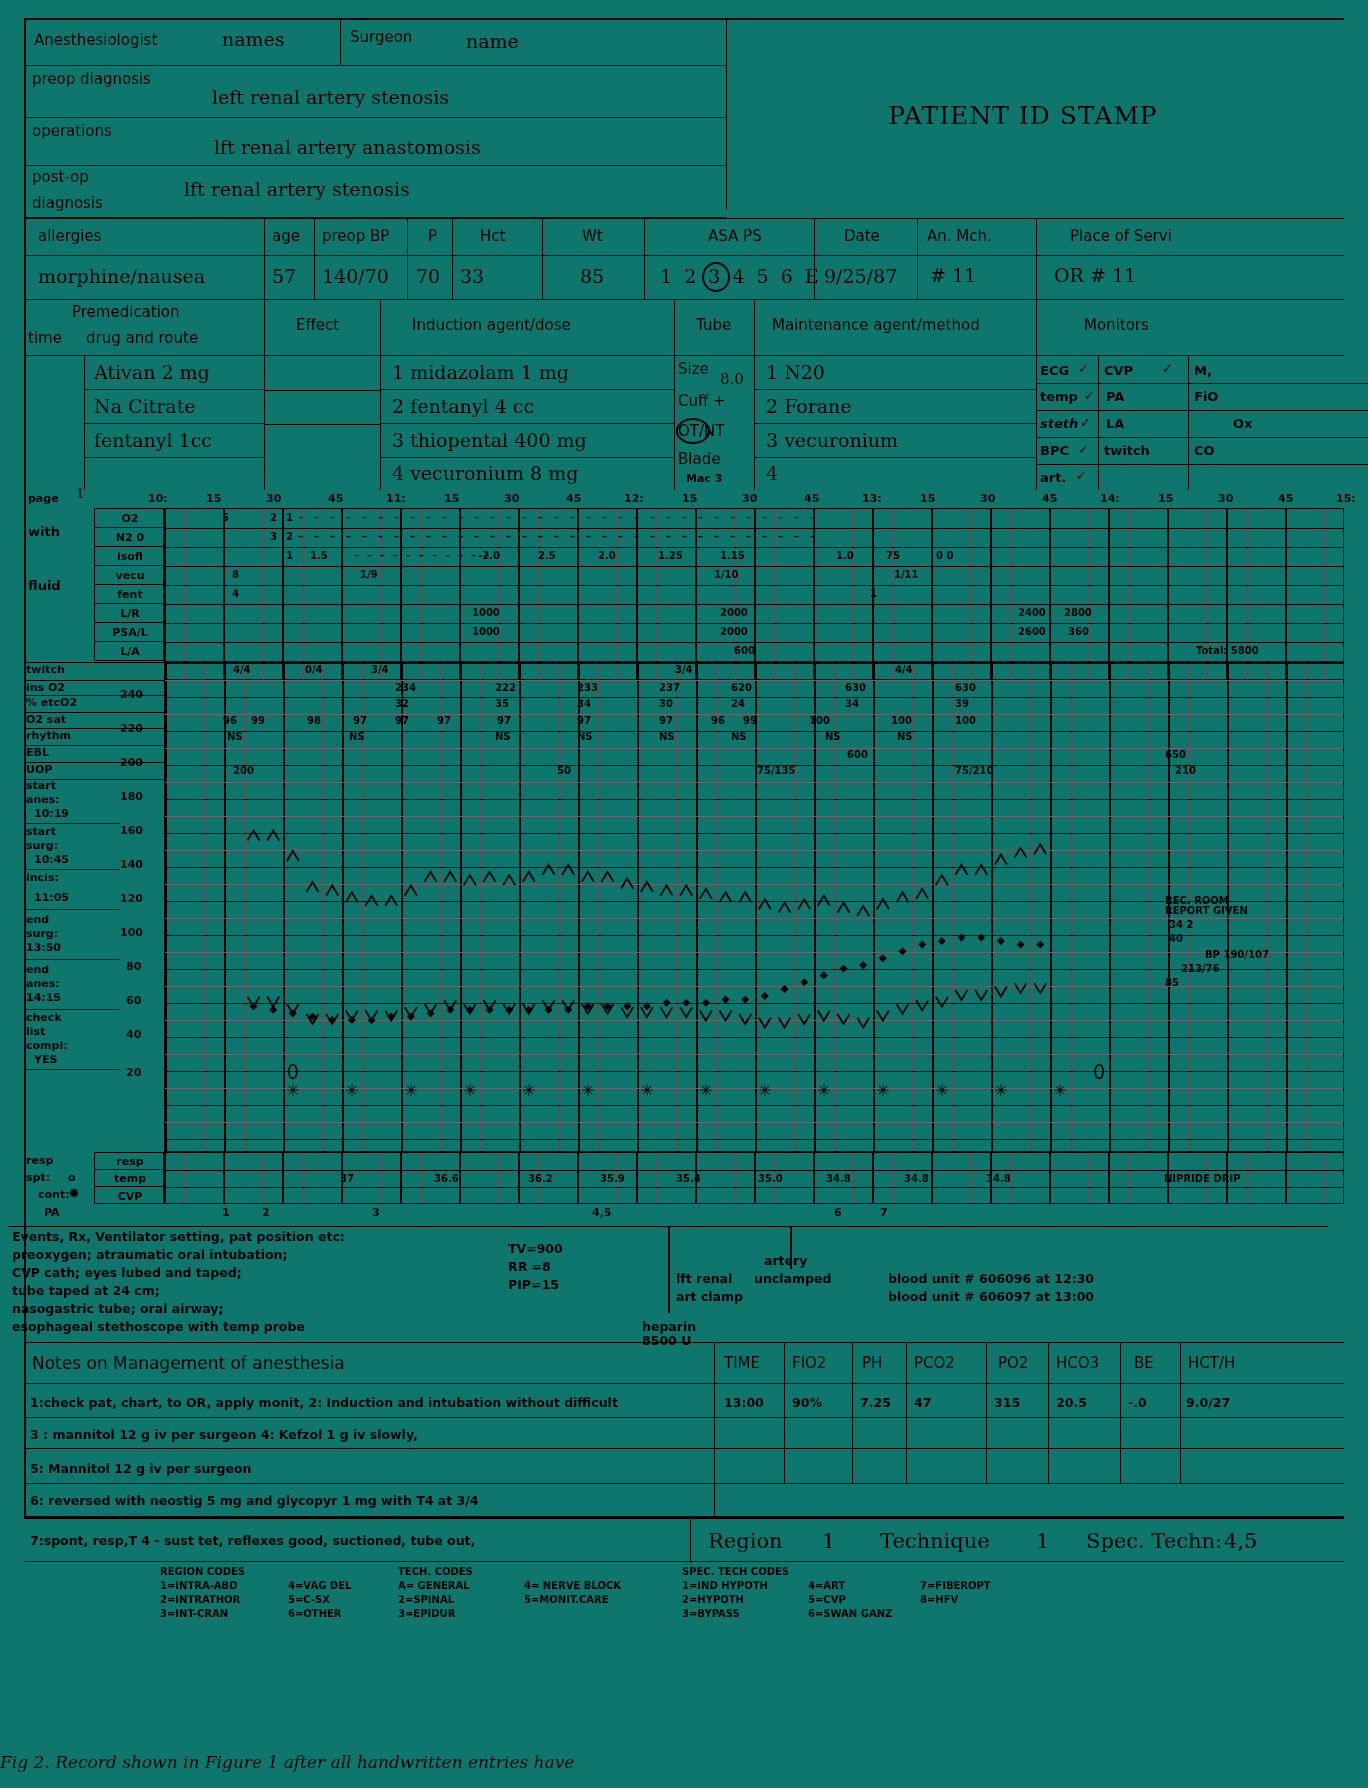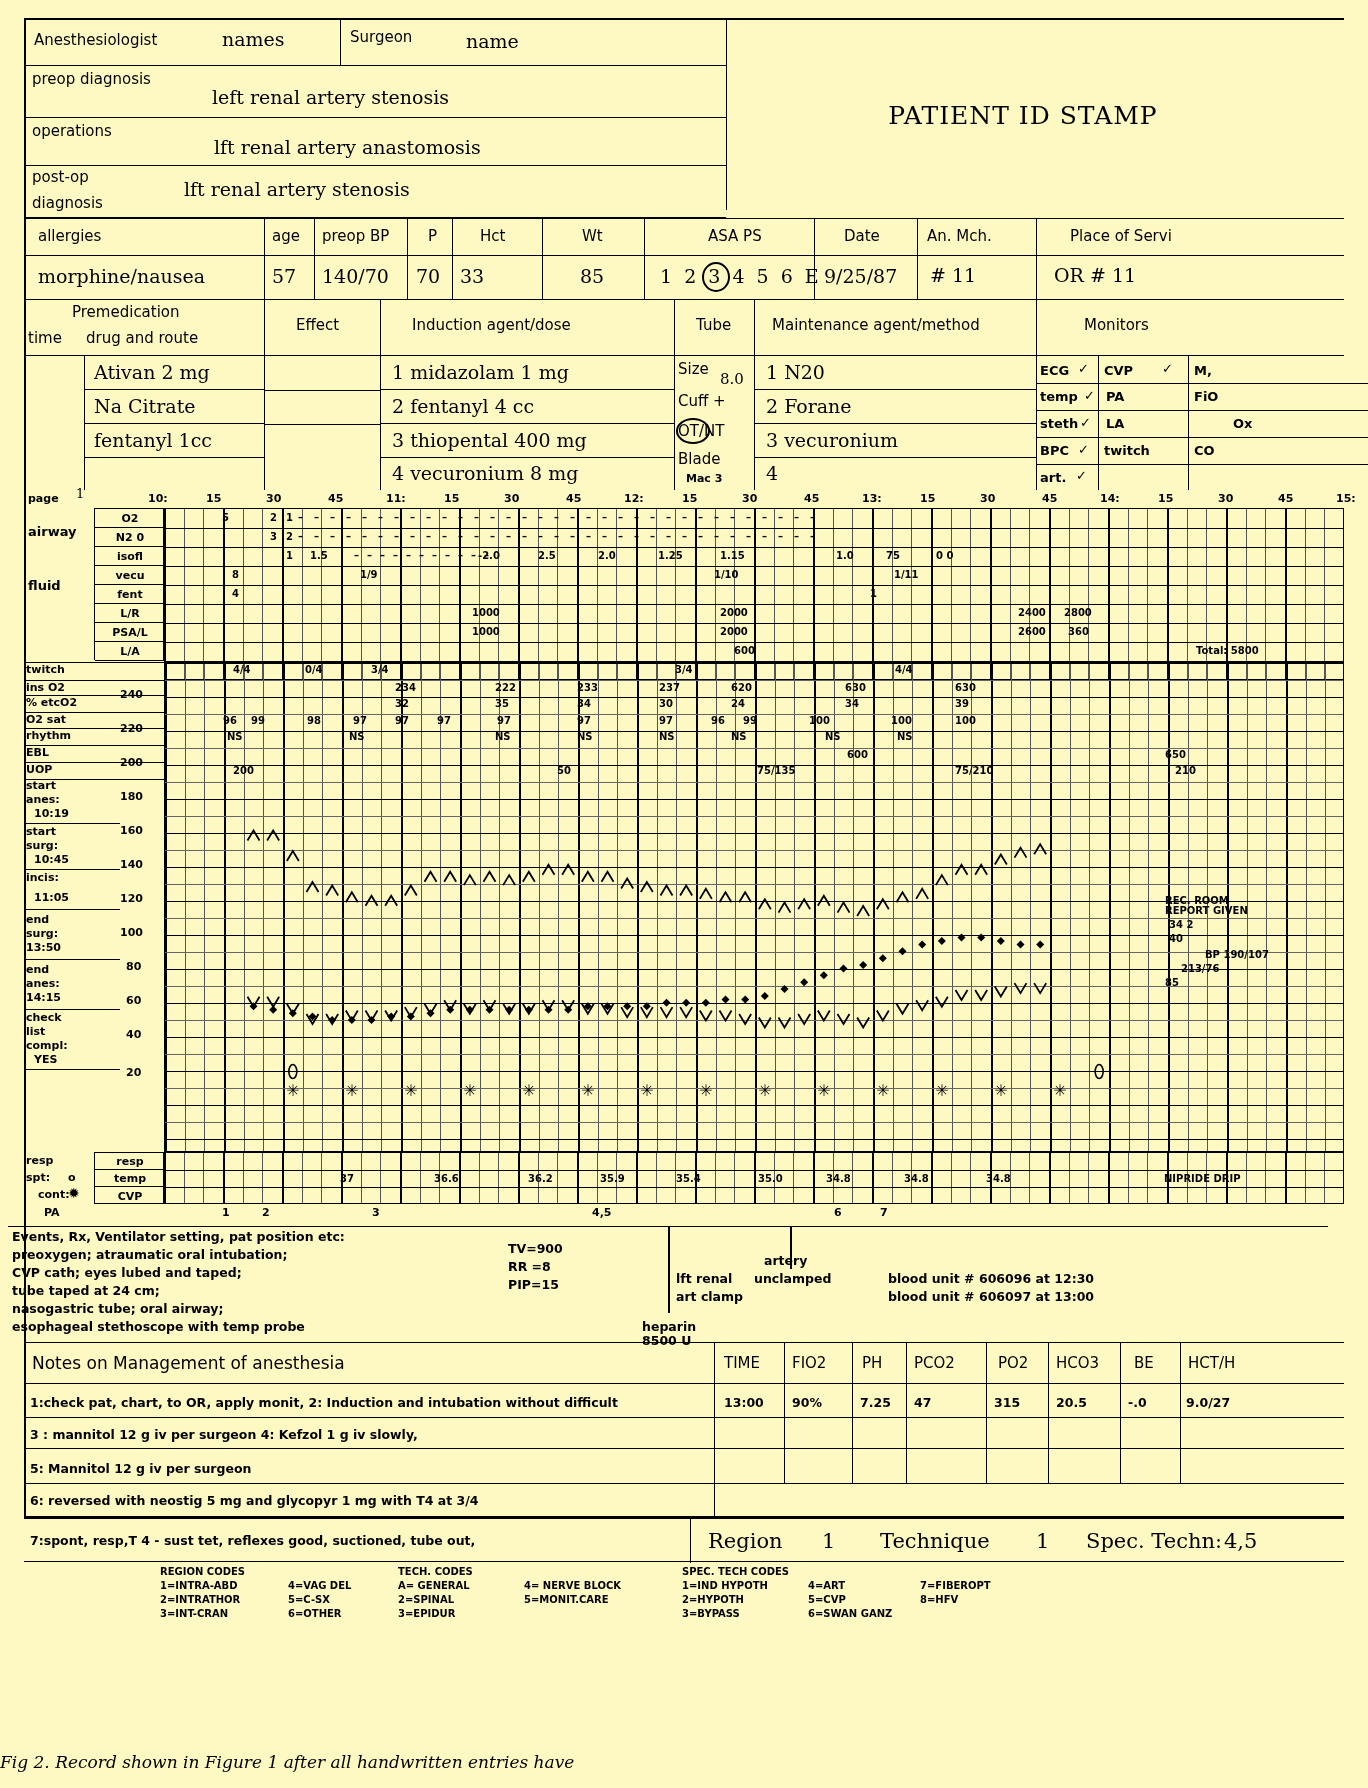--- a/index.html
+++ b/index.html
@@ -1,17 +1,17 @@
 <!DOCTYPE html>
 <html><head>
 <meta charset="utf-8">
 <style>
   html,body{margin:0;padding:0;background:#fff;}
   body{font-family:"DejaVu Sans",sans-serif;color:#000;}
-  #page{width:1368px;height:1788px;position:relative;background:#fef9c3;overflow:hidden;}
+  #page{width:1368px;height:1788px;position:relative;background:#0f766e;overflow:hidden;}
 
   .frm{position:absolute;left:24px;top:18px;width:1320px;height:1500px;border:2px solid #000;border-right:none;box-sizing:border-box;}
 
   
   .abs{position:absolute;box-sizing:border-box;}
   .bl{border-left:1.5px solid #000;}
   .bb{border-bottom:1.5px solid #000;}
   .bt{border-top:1.5px solid #000;}
   .br{border-right:1.5px solid #000;}
 
@@ -196,21 +196,21 @@
       <span class="abs chk" style="left:42px;top:5px;">✓</span>
       <span class="abs tiny" style="left:68px;top:7px;font-size:13px;">CVP</span>
       <span class="abs chk" style="left:126px;top:5px;">✓</span>
       <span class="abs tiny" style="left:158px;top:7px;font-size:13px;">M,</span>
 
       <span class="abs tiny" style="left:4px;top:33px;font-size:13px;">temp</span>
       <span class="abs chk" style="left:48px;top:32px;">✓</span>
       <span class="abs tiny" style="left:70px;top:33px;font-size:13px;">PA</span>
       <span class="abs tiny" style="left:158px;top:33px;font-size:13px;">FiO</span>
 
-      <span class="abs tiny" style="left:4px;top:60px;font-size:13px;">steth</span>
+      <span class="abs tiny" style="left:4px;top:60px;font-size:13px;font-style:italic;">steth</span>
       <span class="abs chk" style="left:44px;top:59px;">✓</span>
       <span class="abs tiny" style="left:70px;top:60px;font-size:13px;">LA</span>
       <span class="abs tiny" style="left:158px;top:60px;font-size:13px;margin-left:39px;">Ox</span>
 
       <span class="abs tiny" style="left:4px;top:87px;font-size:13px;">BPC</span>
       <span class="abs chk" style="left:42px;top:86px;">✓</span>
       <span class="abs tiny" style="left:68px;top:87px;font-size:13px;">twitch</span>
       <span class="abs chk" style="left:134px;top:86px;"></span>
       <span class="abs tiny" style="left:158px;top:87px;font-size:13px;">CO</span>
 
@@ -240,21 +240,21 @@
       <span class="abs tiny" style="left:896px;top:2px;">15</span>
       <span class="abs tiny" style="left:956px;top:2px;">30</span>
       <span class="abs tiny" style="left:1018px;top:2px;">45</span>
       <span class="abs tiny" style="left:1076px;top:2px;">14:</span>
       <span class="abs tiny" style="left:1134px;top:2px;">15</span>
       <span class="abs tiny" style="left:1194px;top:2px;">30</span>
       <span class="abs tiny" style="left:1254px;top:2px;">45</span>
       <span class="abs tiny" style="left:1312px;top:2px;">15:</span>
     </div>
 
-    <span class="abs tiny" style="left:4px;top:34px;font-size:13px;">airway</span>
+    <span class="abs tiny" style="left:4px;top:34px;font-size:13px;">with</span>
     <span class="abs tiny" style="left:4px;top:88px;font-size:13px;">fluid</span>
 
     <div class="abs bt bl br" style="left:70px;top:18px;width:70px;height:152px;">
       <div class="abs bb ctr" style="left:0;top:0;width:70px;height:19px;">
           <span class="tiny">O2</span>
         </div>
       <div class="abs bb ctr" style="left:0;top:19px;width:70px;height:19px;">
           <span class="tiny">N2 0</span>
         </div>
       <div class="abs bb ctr" style="left:0;top:38px;width:70px;height:19px;">

